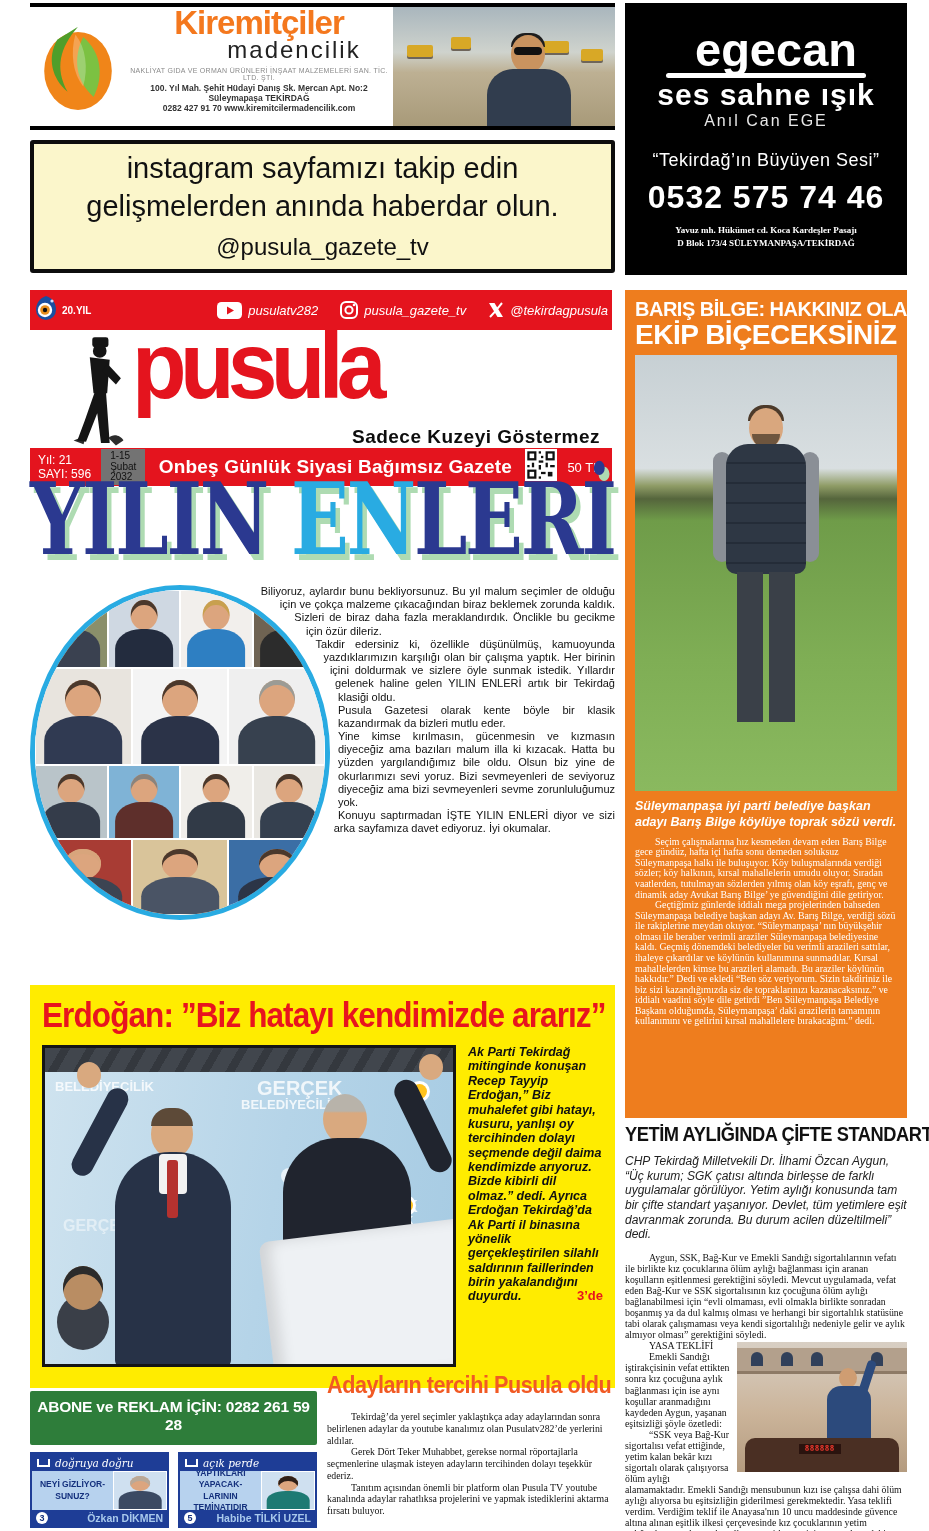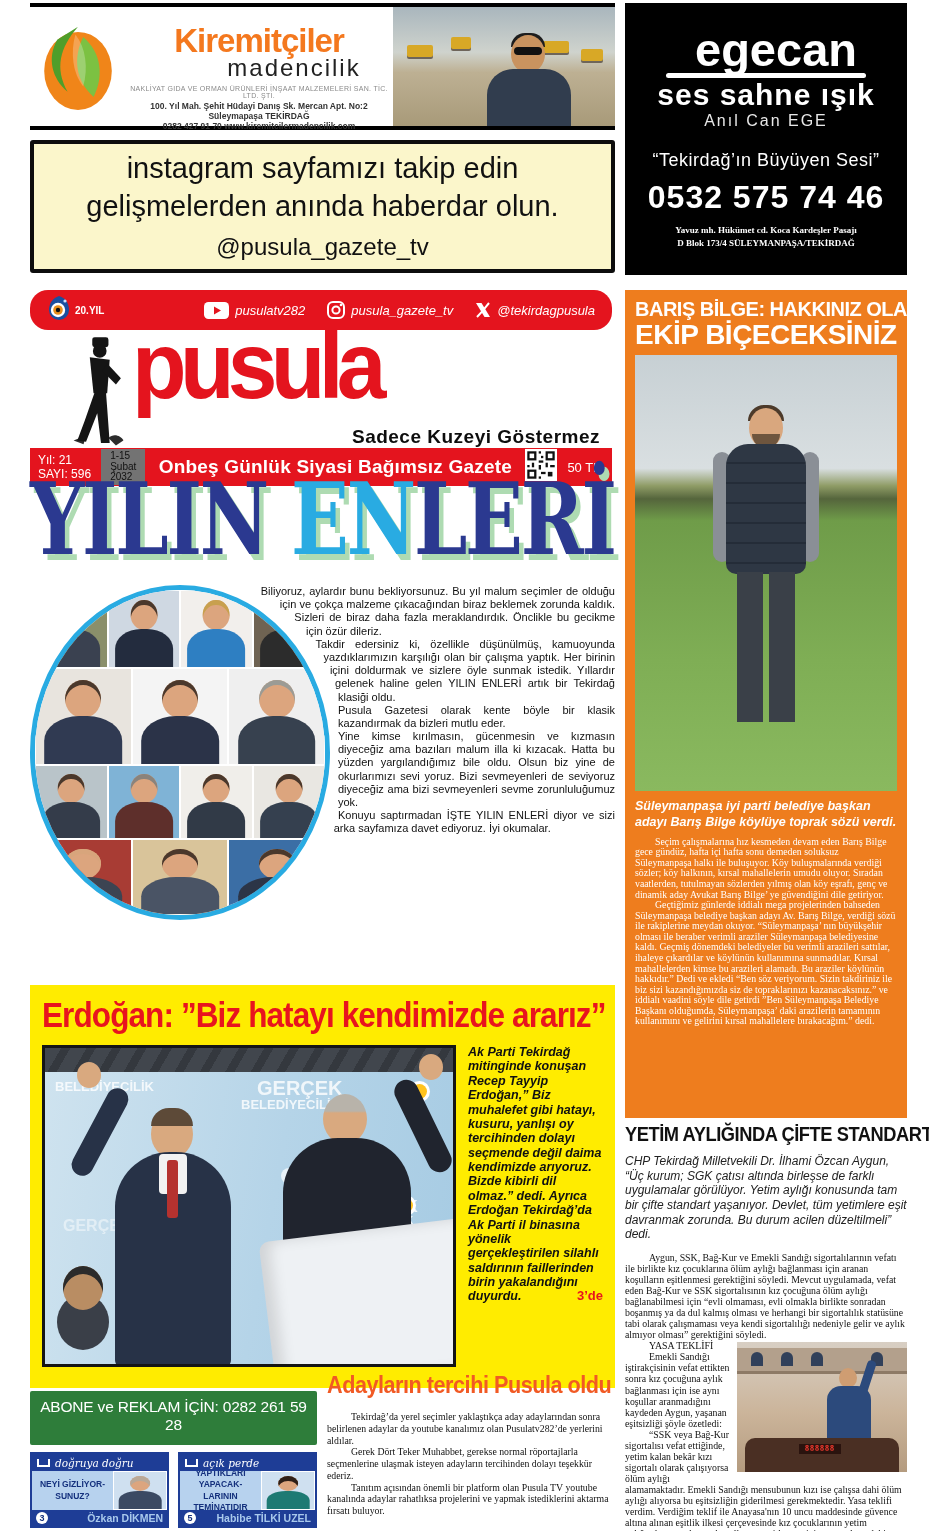--- a/index.html
+++ b/index.html
@@ -3,21 +3,21 @@
 <meta charset="utf-8">
 <style>
   html,body{margin:0;padding:0;background:#e9e9e9;}
   .page{position:relative;width:929px;height:1531px;background:#fff;margin:0 auto;
         font-family:"Liberation Sans",sans-serif;overflow:hidden;}
 
   
   .ad-km{position:absolute;left:30px;top:3px;width:585px;height:127px;background:#fff;
          border-top:4px solid #000;border-bottom:4px solid #000;display:flex;box-sizing:border-box;}
   .km-logo{width:95px;display:flex;align-items:center;justify-content:center;}
-  .km-text{flex:1;padding-top:18px;text-align:center;}
+  .km-text{flex:1;text-align:center;}
   .km-brand{color:#f4781e;font-weight:bold;font-size:33px;letter-spacing:-1px;line-height:.95;}
   .km-sub{color:#222;font-size:24px;letter-spacing:2px;line-height:1;margin-left:70px;}
   .km-tag{color:#8a8a8a;font-size:7px;margin-top:5px;letter-spacing:.3px;}
   .km-addr{color:#333;font-size:8.5px;font-weight:bold;margin-top:2px;}
   .km-web{color:#333;font-size:8.5px;font-weight:bold;}
   .km-photo{width:222px;position:relative;overflow:hidden;
      background:linear-gradient(180deg,#a9b6bd 0%,#cfd3cd 38%,#bdb093 55%,#a89a79 100%);}
   .km-mach{position:absolute;width:26px;height:12px;background:#d8a826;border-radius:2px;box-shadow:0 2px 0 #6e655a;}
   .km-man{position:absolute;left:92px;top:28px;width:90px;height:100px;}
   .km-man .head{position:absolute;left:26px;top:0;width:34px;height:38px;border-radius:50%;background:#c9935f;}
@@ -38,21 +38,21 @@
 
   
   .banner-ig{position:absolute;left:30px;top:140px;width:585px;height:133px;background:#fbf6cb;
              border:4px solid #0d0d0d;border-radius:3px;box-sizing:border-box;text-align:center;color:#111;
              display:flex;flex-direction:column;justify-content:center;gap:4px;}
   .ig-line{font-size:29px;line-height:1.15;}
   .ig-handle{font-size:24px;margin-top:6px;}
 
   
   .mast{position:absolute;left:30px;top:290px;width:582px;height:196px;}
-  .mast-top{height:40px;background:#e4141e;display:flex;align-items:center;padding:0 17px;color:#fff;box-sizing:border-box;border-radius:18px;}
+  .mast-top{height:40px;background:#e4141e;display:flex;align-items:center;padding:0 4px;color:#fff;box-sizing:border-box;}
   .m20{font-size:10px;font-weight:bold;margin-left:4px;}
   .soc{display:flex;align-items:center;gap:6px;margin-left:22px;}
   .soc .h{font-size:13px;font-style:italic;}
   .mast-mid{height:118px;position:relative;background:#fff;}
   .pusula-logo{position:absolute;left:102px;top:-16px;font-size:94px;line-height:1.1;font-weight:bold;
                color:#e4141e;letter-spacing:-7px;transform:scaleX(.95);transform-origin:left;}
   .mast-slogan{position:absolute;right:12px;bottom:0;font-weight:bold;font-size:19px;color:#0d0d0d;letter-spacing:.5px;}
   .ataturk{position:absolute;left:26px;top:6px;}
   .mast-bot{height:38px;background:#e4141e;display:flex;align-items:center;color:#fff;padding:0 8px;gap:10px;box-sizing:border-box;}
   .yil{font-size:12px;line-height:1.2;}
@@ -138,21 +138,21 @@
   .fig .tie{position:absolute;width:11px;height:58px;background:#b5322f;border-radius:3px;}
   .podium{position:absolute;right:-14px;bottom:-16px;width:200px;height:150px;background:#eef1f4;
           transform:rotate(-7deg);border-radius:10px 0 0 0;box-shadow:inset 10px 0 14px rgba(0,0,0,.12);}
   .crowdhead{position:absolute;left:18px;bottom:54px;width:40px;height:44px;border-radius:50%;background:#b98d63;
      box-shadow:inset 0 8px 0 #2b2b2b, 0 34px 0 6px #3a3f48;}
   .erd-text{flex:1;font-weight:bold;font-style:italic;font-size:12.5px;line-height:1.15;color:#101010;}
   .erd-ref{color:#e8141e;font-weight:bold;font-style:normal;float:right;font-size:13px;}
 
   
   .banner-abone{position:absolute;left:30px;top:1391px;width:287px;height:54px;background:#2e7d3a;border-radius:2px;
-     color:#fff;font-weight:normal;font-size:15.5px;text-align:center;box-sizing:border-box;padding-top:7px;
+     color:#fff;font-weight:bold;font-size:15.5px;text-align:center;box-sizing:border-box;padding-top:7px;
      letter-spacing:-.2px;}
   .cols{position:absolute;left:30px;top:1452px;width:287px;height:76px;display:flex;gap:9px;}
   .col-box{flex:1;border:2px solid #1e3d96;background:#b7d2ee;display:flex;flex-direction:column;box-sizing:border-box;}
   .col-head{background:#1e3d96;height:17px;display:flex;align-items:center;gap:5px;padding:0 5px;color:#fff;
      font-style:italic;font-size:10.5px;font-family:"DejaVu Serif",serif;}
   .cbracket{width:9px;height:6px;border:2px solid #fff;border-top:none;display:inline-block;}
   .col-mid{flex:1;display:flex;overflow:hidden;}
   .col-headline{flex:1;display:flex;align-items:center;justify-content:center;padding:1px 2px;text-align:center;
      font-weight:bold;font-size:8.5px;line-height:1.3;color:#14307d;}
   .col-photo{width:52px;flex:none;}

